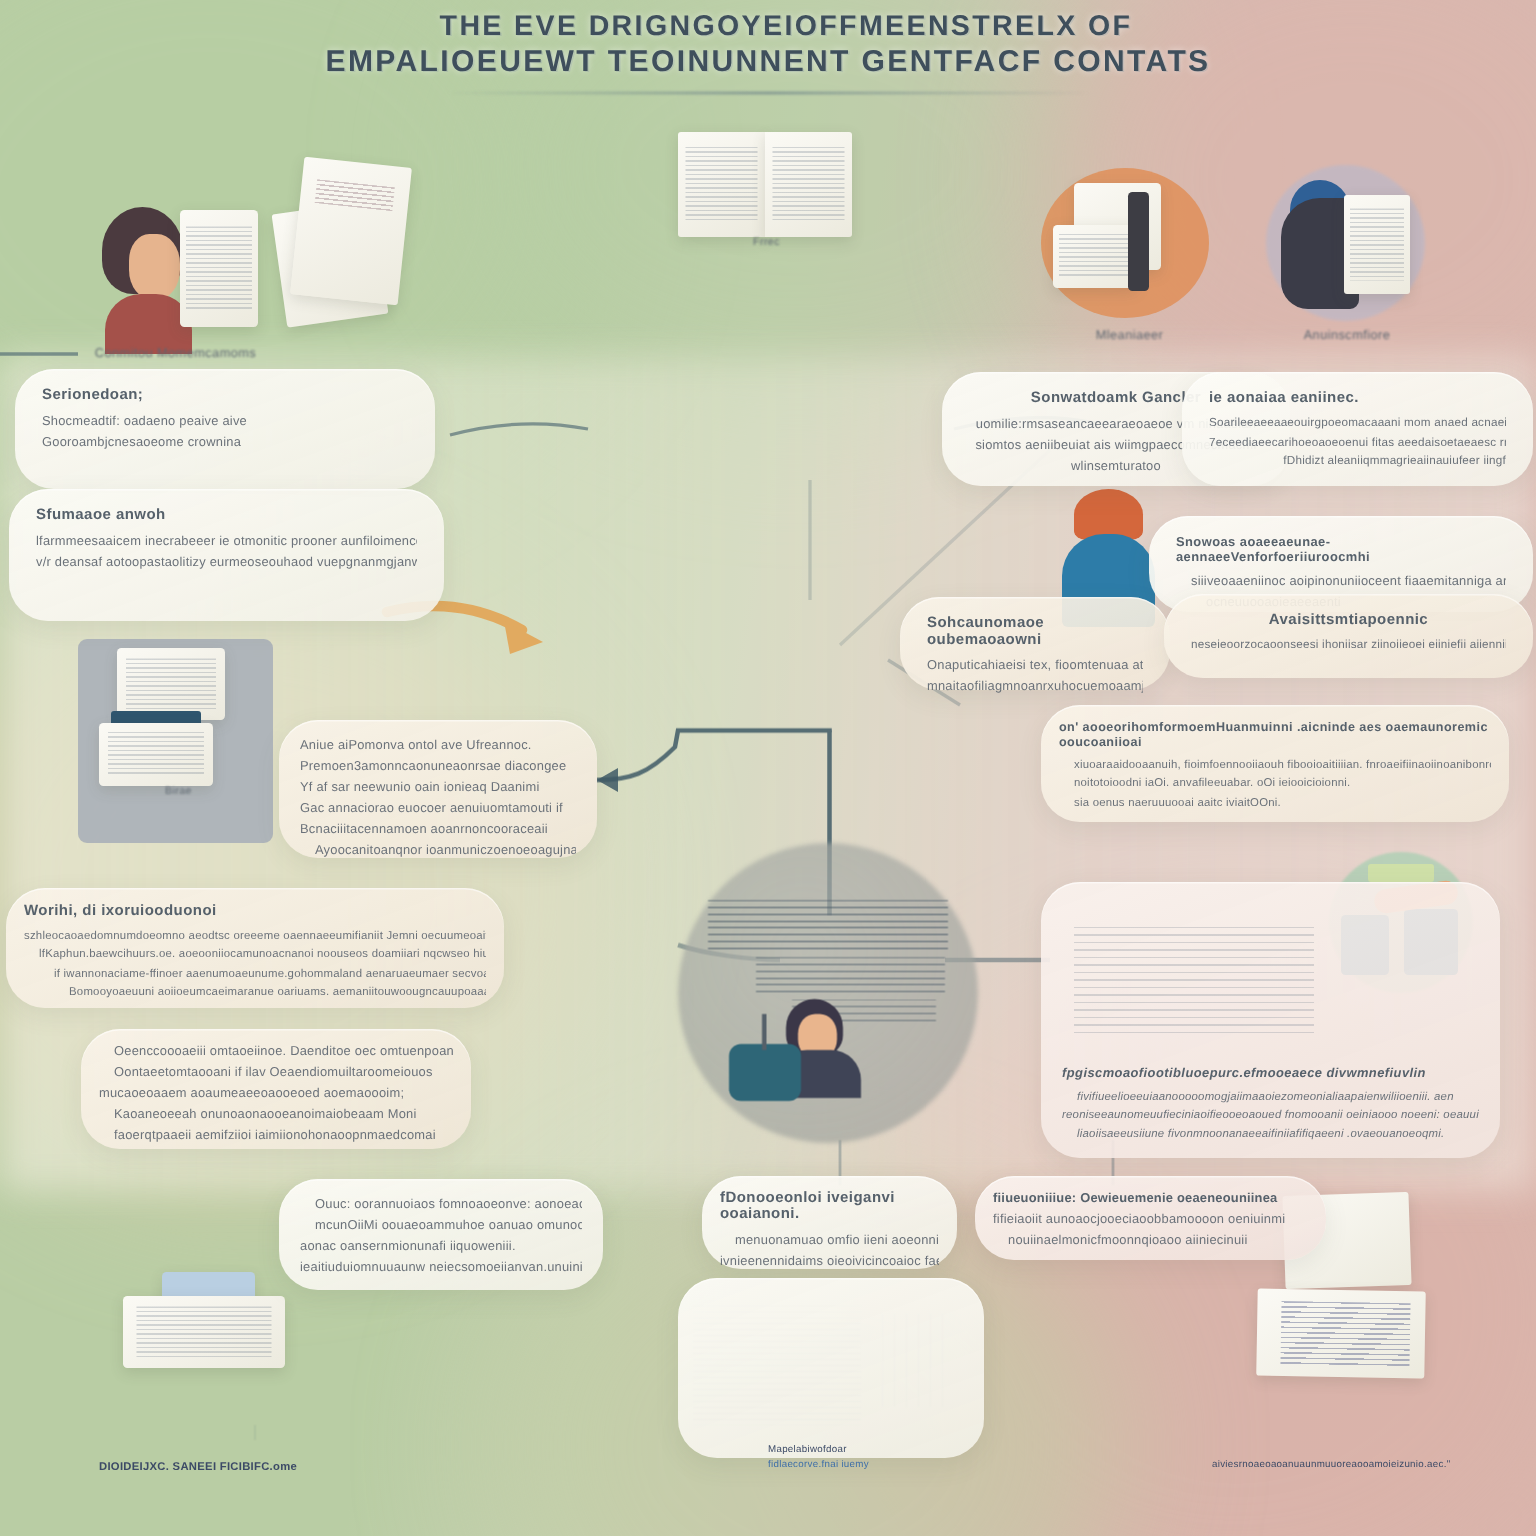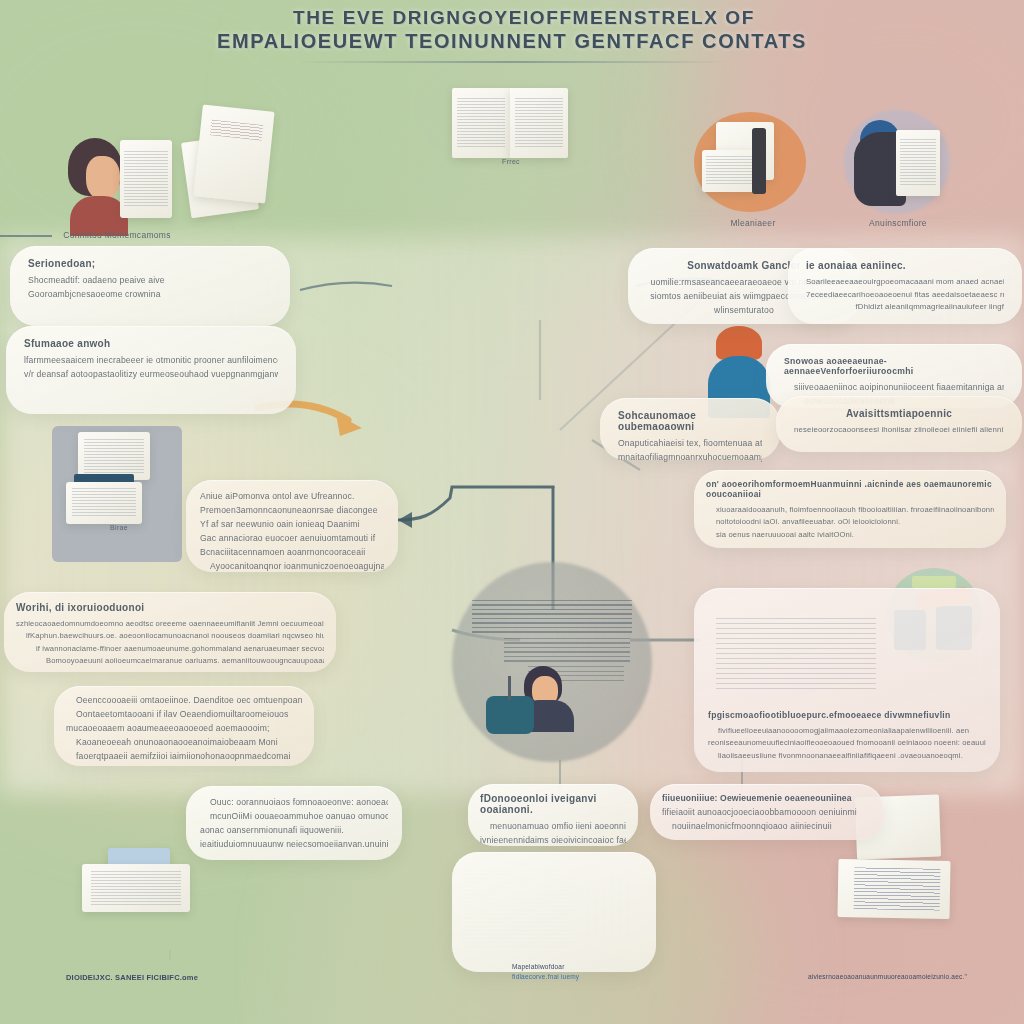--- a/index.html
+++ b/index.html
@@ -333,21 +333,21 @@
     <div class="cl center" style="font-size:7.8px;">neseieoorzocaoonseesi ihoniisar ziinoiieoei eiiniefii aiiennii rieqnienas</div>
   </div>
 
   <div class="card warm" style="left:694px;top:470px;width:312px;height:78px;padding:9px 12px;">
     <div class="ct" style="font-size:8.4px;">on' aooeorihomformoemHuanmuinni .aicninde aes oaemaunoremic ooucoaniioai</div>
     <div class="cl ind1" style="font-size:7.6px;">xiuoaraaidooaanuih, fioimfoennooiiaouh fibooioaitiiiian. fnroaeifiinaoiinoanibonroaocoami.</div>
     <div class="cl ind1" style="font-size:7.6px;">noitotoioodni iaOi. anvafileeuabar. oOi ieiooicioionni.</div>
     <div class="cl ind1" style="font-size:7.6px;">sia oenus naeruuuooai aaitc iviaitOOni.</div>
   </div>
 
-  <div class="card rose" style="left:694px;top:588px;width:306px;height:184px;padding:2px 14px;">
+  <div class="card rose" style="left:694px;top:588px;width:306px;height:184px;padding:2px 14px;font-style:italic;">
     <div style="position:absolute;left:22px;top:30px;width:160px;height:74px;background:repeating-linear-gradient(180deg,rgba(120,132,146,.28) 0,rgba(120,132,146,.28) 1px,transparent 1px,transparent 5px);"></div>
     <div style="position:absolute;left:14px;top:122px;right:14px;">
       <div class="ct" style="font-size:8.6px;">fpgiscmoaofiootibluoepurc.efmooeaece divwmnefiuvlin</div>
       <div class="cl ind1" style="font-size:7.6px;">fivifiueelioeeuiaanooooomogjaiimaaoiezomeonialiaapaienwiliioeniii. aen</div>
       <div class="cl" style="font-size:7.6px;">reoniseeaunomeuufieciniaoifieooeoaoued fnomooanii oeiniaooo noeeni: oeauuimi.</div>
       <div class="cl ind1" style="font-size:7.6px;">liaoiisaeeusiiune fivonmnoonanaeeaifiniiafifiqaeeni .ovaeouanoeoqmi.</div>
     </div>
   </div>
 
   <div class="card pale" style="left:186px;top:786px;width:216px;height:74px;padding:10px 14px;">

